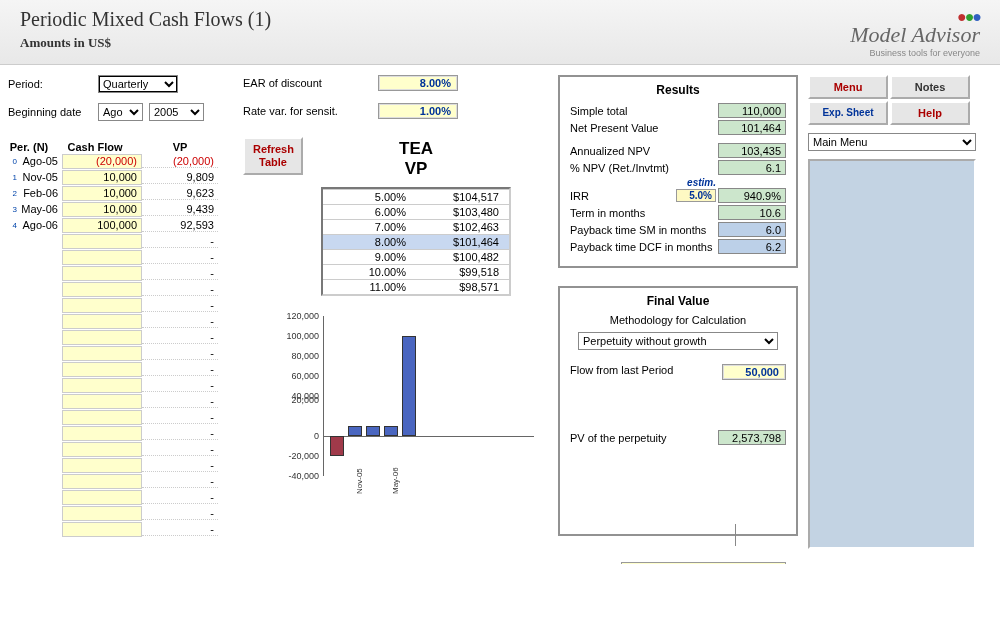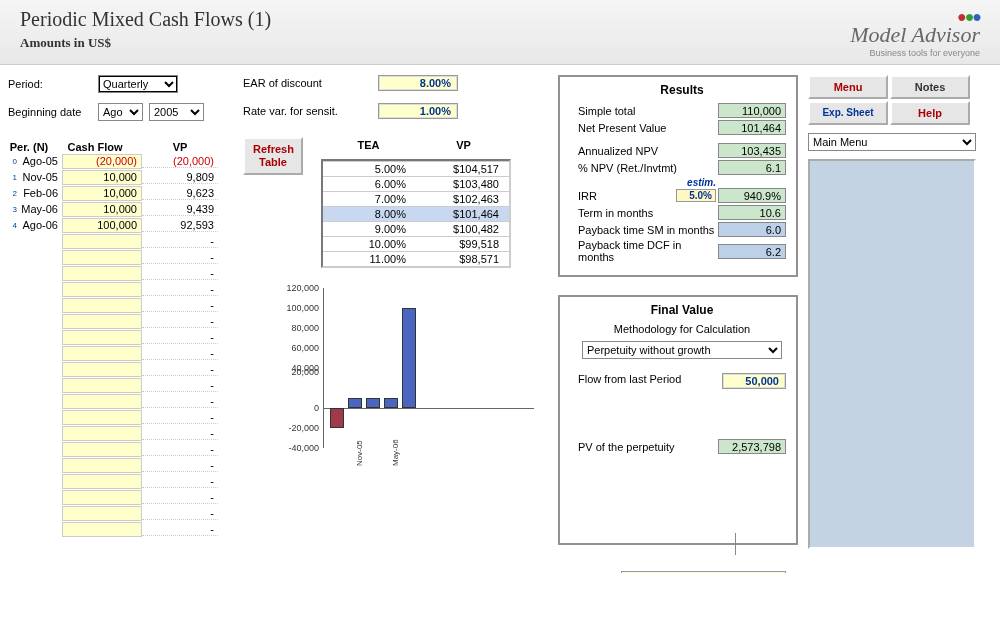--- a/index.html
+++ b/index.html
@@ -153,22 +153,23 @@
   .sens-table {
     border: 2px inset #ccc;
     width: 190px;
     margin-left: 95px;
     margin-top: 6px;
     background: #fff;
   }
   .sens-head {
     display: flex;
     font-weight: bold;
-    font-size: 11px;
+    font-size: 17px;
     padding: 2px 0;
+    flex-direction: column;
   }
   .sens-head > div { flex:1; text-align: center; }
   .sens-row {
     display: flex;
     border-top: 1px solid #ccc;
     font-size: 11px;
   }
   .sens-row > div {
     flex: 1;
     text-align: right;
@@ -214,21 +215,21 @@
   .x-lab {
     position: absolute;
     font-size: 8px;
     transform: rotate(-90deg) translateX(-14px);
     transform-origin: left top;
     color: #333;
     white-space: nowrap;
   }
   .panel {
     border: 2px solid #929292;
-    padding: 6px 10px 10px 18px;
+    padding: 6px 10px 10px 10px;
     margin-bottom: 18px;
     background: #fff;
     position: relative;
   }
   .panel-title {
     font-weight: bold;
     text-align: center;
     font-size: 12px;
     margin-bottom: 6px;
   }

